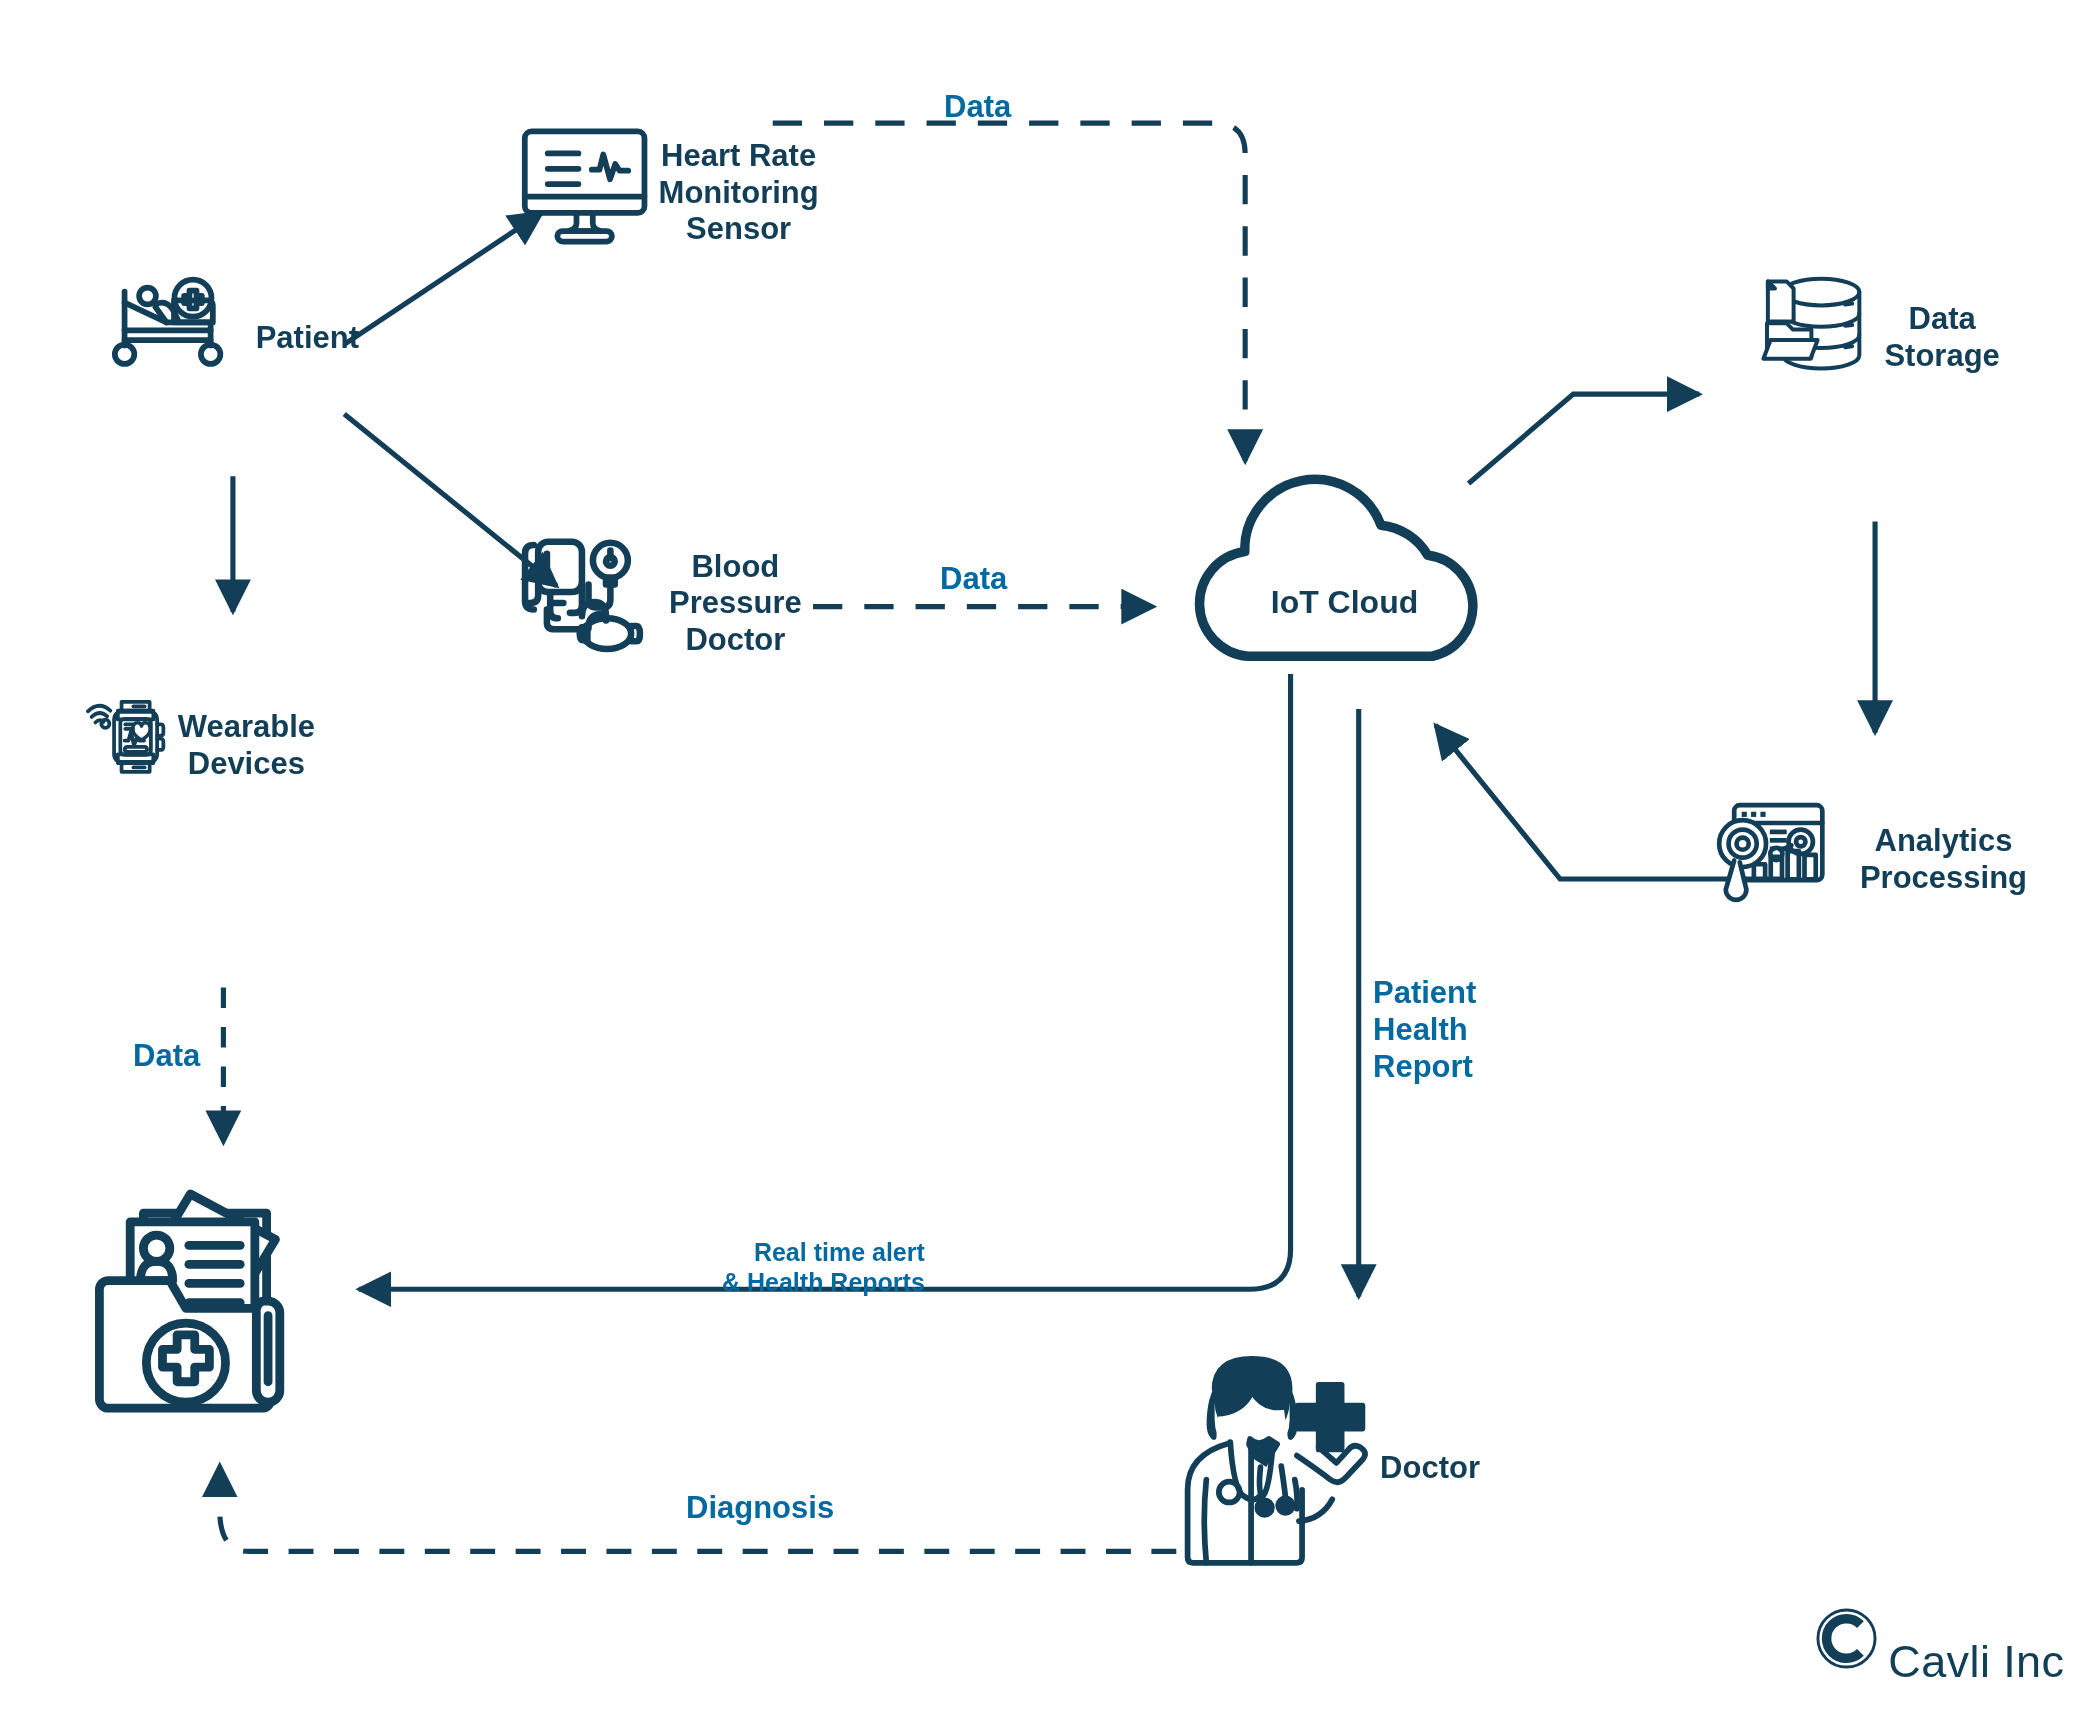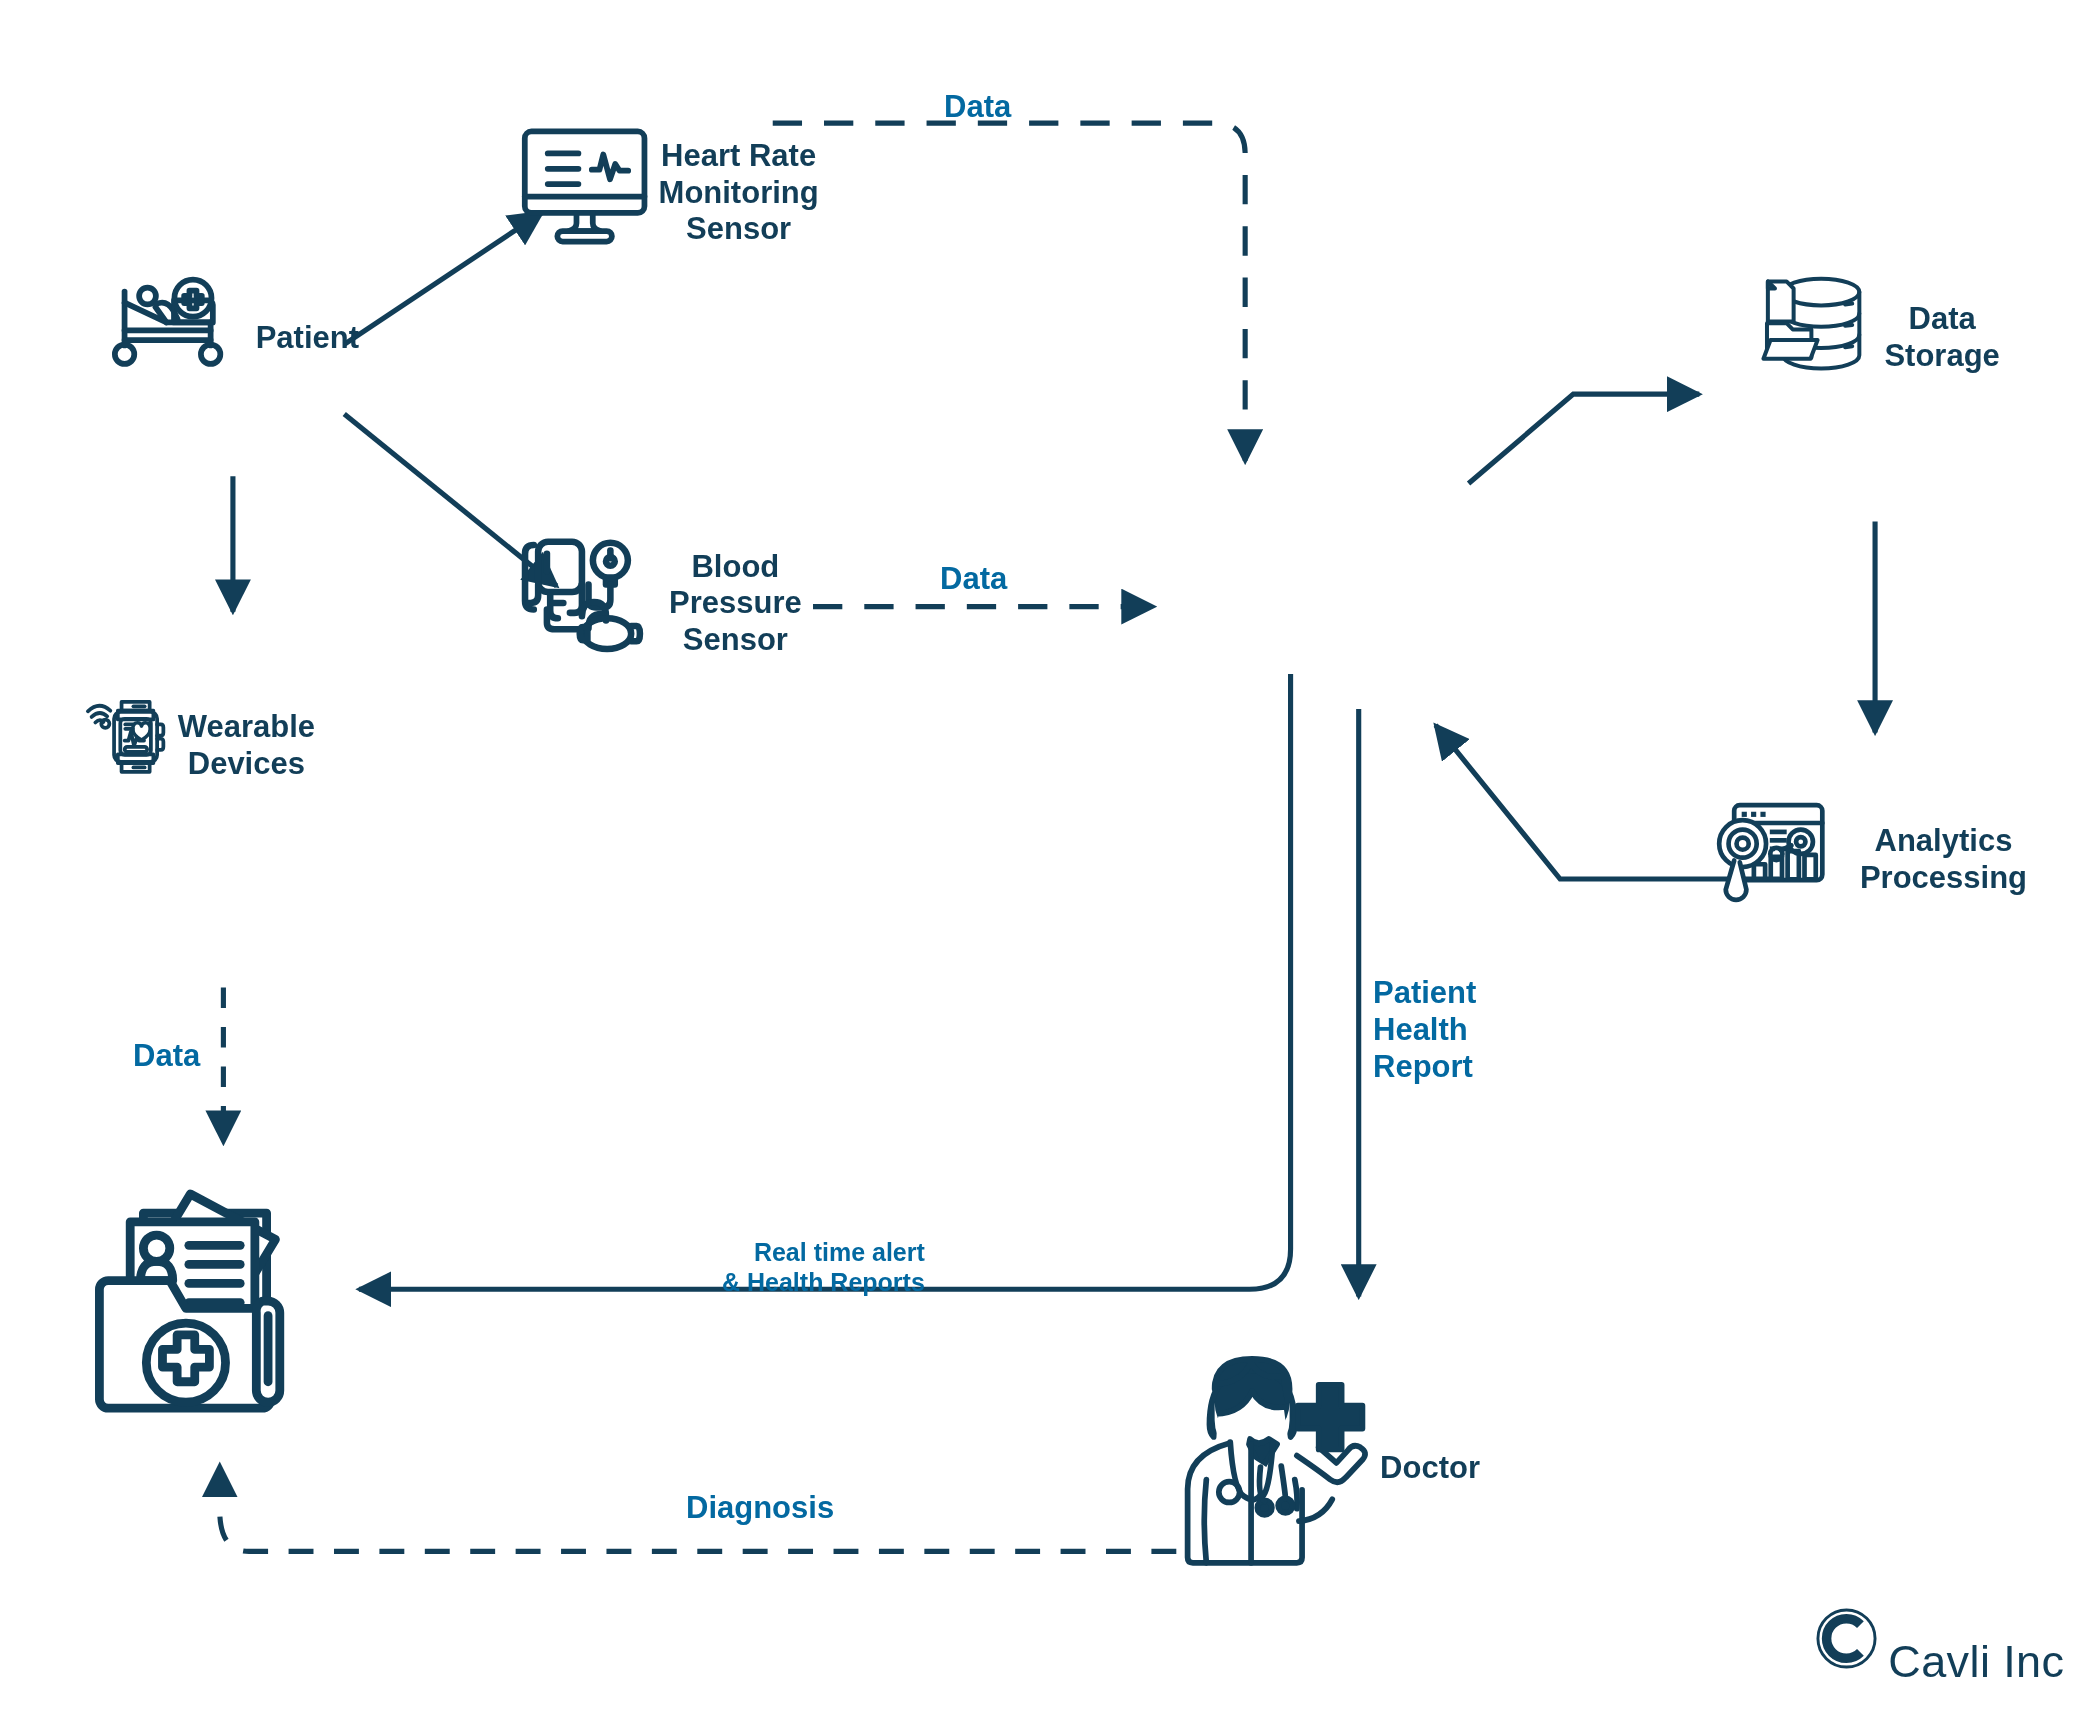--- a/index.html
+++ b/index.html
@@ -114,21 +114,21 @@
       <circle cx="178" cy="50" r="8"></circle>
       <path d="M170,80 h16 v12 h-16 z"></path>
       <path d="M178,92 v28 q0,14 -14,14 h-12 q-14,0 -14,-14 v-28"></path>
       <path d="M126,150 q0,-26 22,-26 q22,0 22,26 v8"></path>
       <path d="M138,172 q0,-26 24,-26"></path>
       <ellipse cx="172" cy="182" rx="44" ry="28"></ellipse>
       <path d="M128,170 h8 v24 h-8 q-6,0 -6,-12 q0,-12 6,-12z"></path>
       <path d="M216,168 h10 q6,0 6,14 q0,14 -6,14 h-10"></path>
     </svg>
     <div class="lbl" style="font-size:31px;margin-top:13px;">Blood Pressure
-Sensor</div>
+Doctor</div>
   </div>
 
   <div class="node" style="left:81px;top:630px;width:234px;">
     <svg class="art" width="227" height="220" viewBox="0 0 310 300" fill="none" stroke="#123E58" stroke-width="12" stroke-linecap="round" stroke-linejoin="round">
       <path d="M22,58 q36,-34 72,-2"></path>
       <path d="M34,76 q26,-24 50,-2"></path>
       <path d="M46,94 q14,-14 26,-2"></path>
       <circle cx="78" cy="98" r="13"></circle>
       <path d="M130,28 h90 v28 h-90 z"></path>
       <path d="M118,56 h114 v28 h-114 z"></path>
@@ -143,20 +143,26 @@
       <path d="M140,152 l12,0 l8,-28 l10,44 l9,-26 l7,10 l16,0"></path>
       <rect x="140" y="172" width="72" height="16" rx="8"></rect>
       <path d="M118,196 h114 v28 h-114 z"></path>
       <path d="M130,224 h90 v28 h-90 z"></path>
       <line x1="168" y1="238" x2="204" y2="238"></line>
     </svg>
     <div class="lbl" style="font-size:31px;margin-top:11.7px;">Wearable
 Devices</div>
   </div>
 
+  <div class="node" style="left:1154px;top:454px;width:381px;">
+    <svg class="art" width="366" height="220" viewBox="0 0 500 300" fill="none" stroke="#123E58" stroke-width="13" stroke-linejoin="round">
+      <path d="M128,276 a72,72 0 0 1 -4,-143 a96,96 0 0 1 186,-36 a84,84 0 0 1 64,41 a70,70 0 0 1 6,138 z"></path>
+    </svg>
+    <div class="lbl" style="font-size:32px;position:absolute;left:0;right:0;top:130px;">IoT Cloud</div>
+  </div>
 
   <div class="node" style="left:1751px;top:233px;width:249px;">
     <svg class="art" width="220" height="183" viewBox="0 0 300 250" fill="none" stroke="#123E58" stroke-width="9" stroke-linecap="round" stroke-linejoin="round">
       <path d="M72,52 v142 a86,30 0 0 0 172,0 v-142"></path>
       <ellipse cx="158" cy="52" rx="86" ry="30"></ellipse>
       <path d="M72,100 a86,30 0 0 0 172,0"></path>
       <path d="M72,148 a86,30 0 0 0 172,0"></path>
       <line x1="212" y1="80" x2="228" y2="78"></line>
       <line x1="212" y1="128" x2="228" y2="126"></line>
       <line x1="212" y1="176" x2="228" y2="174"></line>

